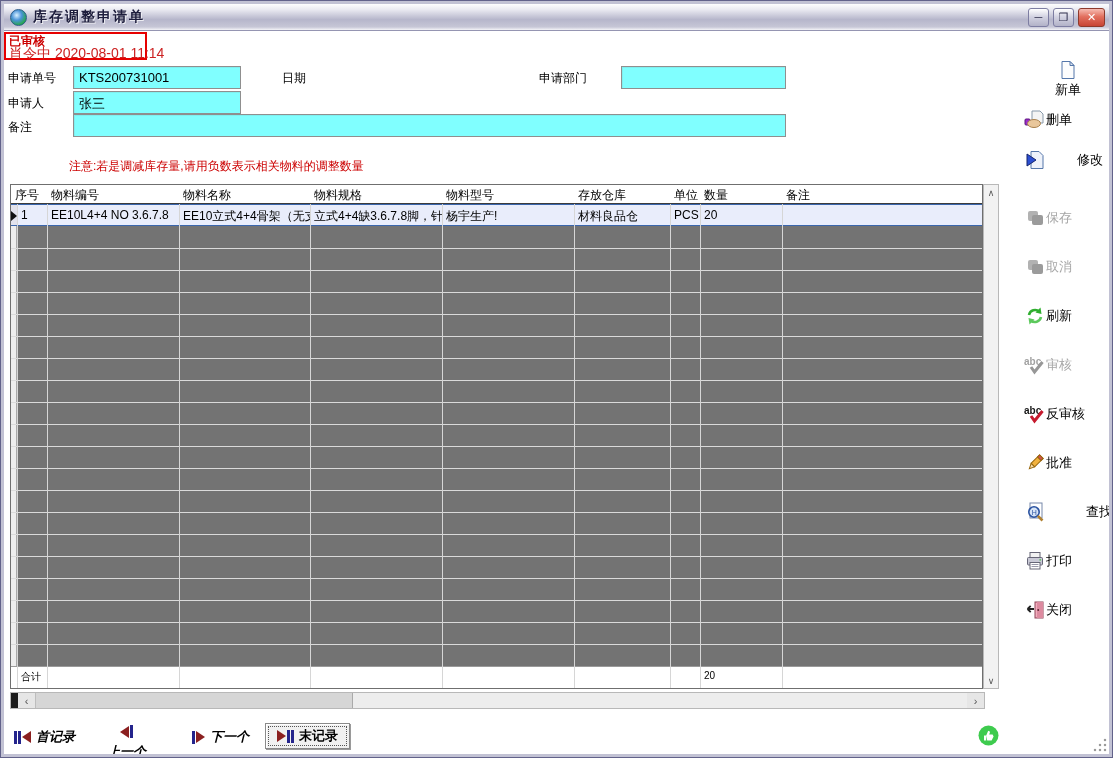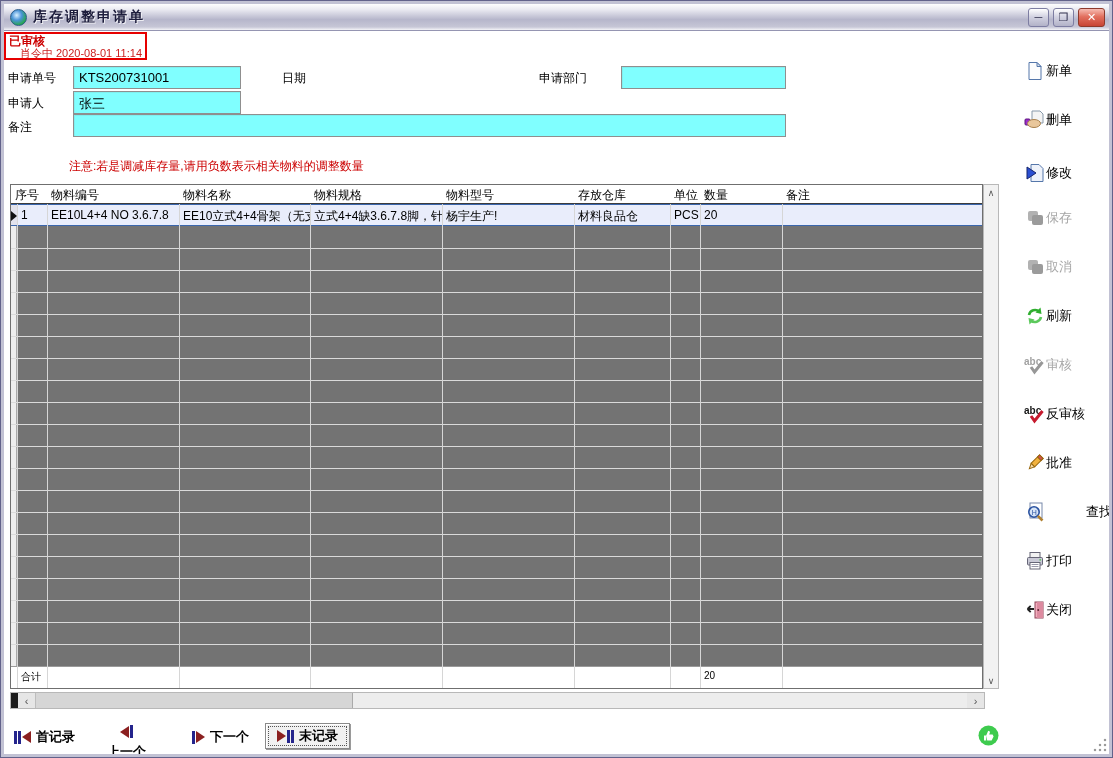--- a/index.html
+++ b/index.html
@@ -15,21 +15,21 @@
   .title-text{font-size:14px;font-weight:bold;color:#1d1d3c;letter-spacing:2px;text-shadow:1px 1px 0 rgba(255,255,255,.75);}
   .tb-spacer{flex:1;}
   .winbtn{width:21px;height:19px;margin-left:4px;border:1px solid #7d7da2;border-radius:3px;
     background:linear-gradient(#ffffff,#d3d3e2 45%,#b2b2c8);display:flex;align-items:center;justify-content:center;
     font-size:11px;color:#30304e;line-height:1;}
   .winbtn.close{width:27px;background:linear-gradient(#f6bcb2,#e2705f 45%,#c84434);border-color:#8e3a2c;color:#fff;font-weight:bold;}
   .client{position:relative;flex:1;background:#ffffff;overflow:hidden;font-size:12px;color:#000;}
 
   .status-box{position:absolute;left:0;top:1px;width:143px;height:28px;border:2px solid #e60000;padding:1px 3px;line-height:12px;}
   .status-line1{color:#cc0000;font-weight:bold;font-size:12px;}
-  .status-line2{color:#cc2222;font-size:11px;white-space:nowrap;text-align:right;}
+  .status-line2{color:#cc2222;font-size:14px;white-space:nowrap;}
 
   .flabel{position:absolute;font-size:12px;color:#000;white-space:nowrap;}
   .ffield{position:absolute;height:23px;background:#80ffff;border:1px solid #8f8f8f;
     box-shadow:inset 1px 1px 0 #6f6f6f1a;padding:3px 5px;font-size:13px;color:#000;overflow:hidden;white-space:nowrap;}
 
   .warning{position:absolute;left:65px;top:127px;color:#cc0000;font-size:12px;white-space:nowrap;}
 
   
   .grid{position:absolute;left:6px;top:153px;width:973px;height:505px;border:1px solid #6f6f6f;background:#737373;overflow:hidden;}
   .ghead{position:absolute;left:0;top:0;right:0;height:19px;display:flex;border-bottom:1px solid #3c3c3c;background:#fff;}
@@ -64,21 +64,21 @@
   .hthumb{width:318px;flex:0 0 318px;background:#d6d6d6;border-left:1px solid #bdbdbd;border-right:1px solid #aaa;}
   .htrack{flex:1;}
 
   
   .tbbtn{position:absolute;left:1020px;width:88px;height:24px;display:flex;align-items:center;cursor:pointer;}
   .tbbtn .ticon{width:22px;height:20px;flex:0 0 22px;display:flex;align-items:center;justify-content:center;}
   .tbbtn .tlabel{font-size:13px;color:#000;white-space:nowrap;}
   .tbbtn.disabled .tlabel{color:#a6a6a6;}
 
   
-  .navitem{position:absolute;top:694px;height:24px;display:flex;align-items:center;gap:5px;font-size:13px;font-weight:bold;color:#000;cursor:pointer;}
+  .navitem{position:absolute;top:694px;height:24px;display:flex;align-items:center;gap:5px;font-size:13px;font-weight:bold;color:#000;cursor:pointer;font-style:italic;}
   .nav-last-box{position:absolute;left:261px;top:692px;width:85px;height:26px;border:1px solid #8a8a8a;background:#f1f1f1;
     box-shadow:inset 1px 1px 0 #ffffff, 1px 1px 0 #9a9a9a;display:flex;align-items:center;justify-content:center;gap:5px;font-size:13px;font-weight:bold;cursor:pointer;}
   .nav-last-box::after{content:"";position:absolute;left:2px;top:2px;right:2px;bottom:2px;border:1px dotted #555;pointer-events:none;}
   .ntri-l{width:0;height:0;border-top:6px solid transparent;border-bottom:6px solid transparent;border-right:9px solid #8b2020;}
   .ntri-r{width:0;height:0;border-top:6px solid transparent;border-bottom:6px solid transparent;border-left:9px solid #8b2020;}
   .nbar{width:3px;height:13px;background:#24248c;}
   .nicon{display:flex;align-items:center;gap:1px;}
 
   .ok-circle{position:absolute;left:974px;top:694px;width:21px;height:21px;}
   .resize-grip{position:absolute;right:2px;bottom:2px;width:14px;height:14px;
@@ -199,40 +199,40 @@
       <div class="vbtn">∨</div>
     </div>
     <div class="hscroll">
       <div class="hdark"></div>
       <div class="hbtn">‹</div>
       <div class="hthumb"></div>
       <div class="htrack"></div>
       <div class="hbtn">›</div>
     </div>
 
-    <div class="tbbtn" style="top:28px;">
+    <div class="tbbtn" style="top:28px;flex-direction:column;">
       <span class="ticon">
         <svg width="20" height="20" viewBox="0 0 20 20">
             <path d="M4 1.5h8l4 4v13H4z" fill="#fdfdfd" stroke="#5577aa"></path>
             <path d="M12 1.5v4h4z" fill="#dde6f2" stroke="#5577aa"></path>
           </svg>
       </span>
         <span class="tlabel">新单</span>
     </div>
     <div class="tbbtn" style="top:77px;">
       <span class="ticon">
         <svg width="22" height="20" viewBox="0 0 22 20">
             <path d="M8 1h8l3 3v9H8z" fill="#f4f4f4" stroke="#8899aa"></path>
             <rect x="1" y="9" width="5" height="6" rx="1" fill="#9b2fc9" stroke="#5e1580"></rect>
             <ellipse cx="10" cy="13.5" rx="6.5" ry="4" fill="#e9c79c" stroke="#a9824f"></ellipse>
           </svg>
       </span>
         <span class="tlabel">删单</span>
     </div>
-    <div class="tbbtn" style="top:130px;">
+    <div class="tbbtn" style="top:117px;gap:31px;">
       <span class="ticon">
         <svg width="20" height="20" viewBox="0 0 20 20">
             <path d="M6 1.5h8l4 4v13H6z" fill="#eef2fa" stroke="#5577aa"></path>
             <polygon points="2,4 11,10 2,16" fill="#2b4fd2" stroke="#15246b"></polygon>
           </svg>
       </span>
         <span class="tlabel">修改</span>
     </div>
     <div class="tbbtn disabled" style="top:175px;">
       <span class="ticon">

